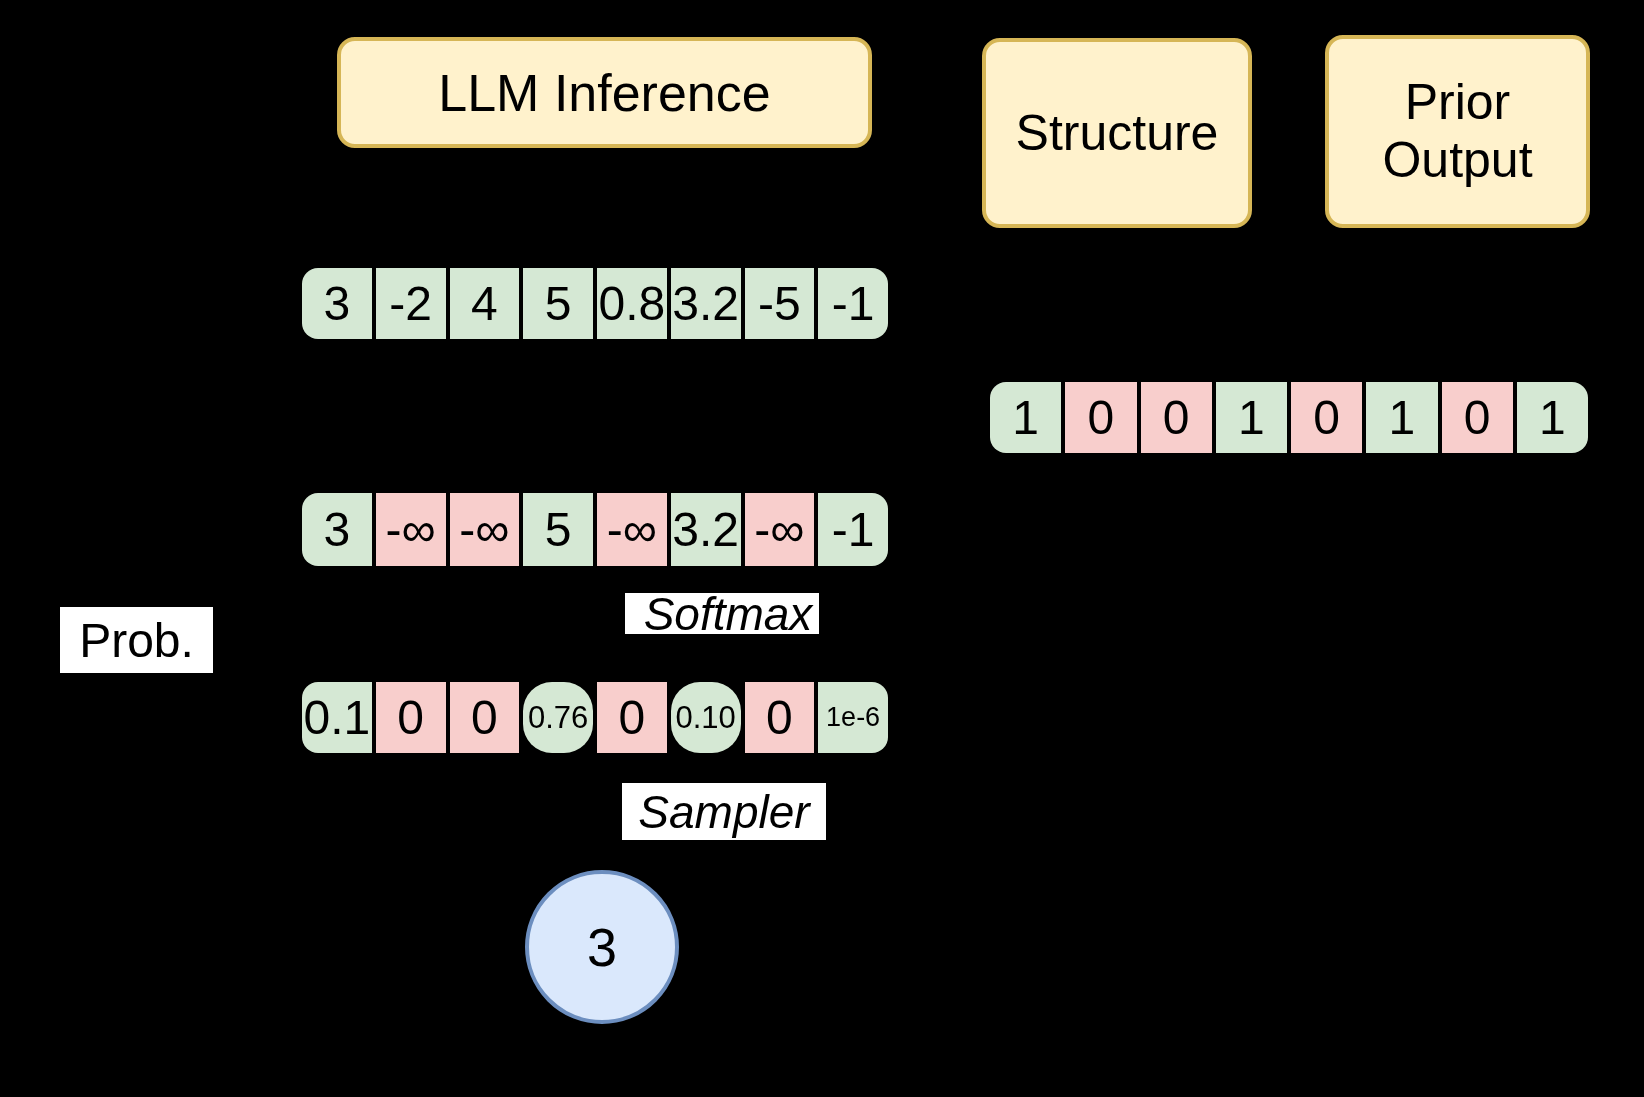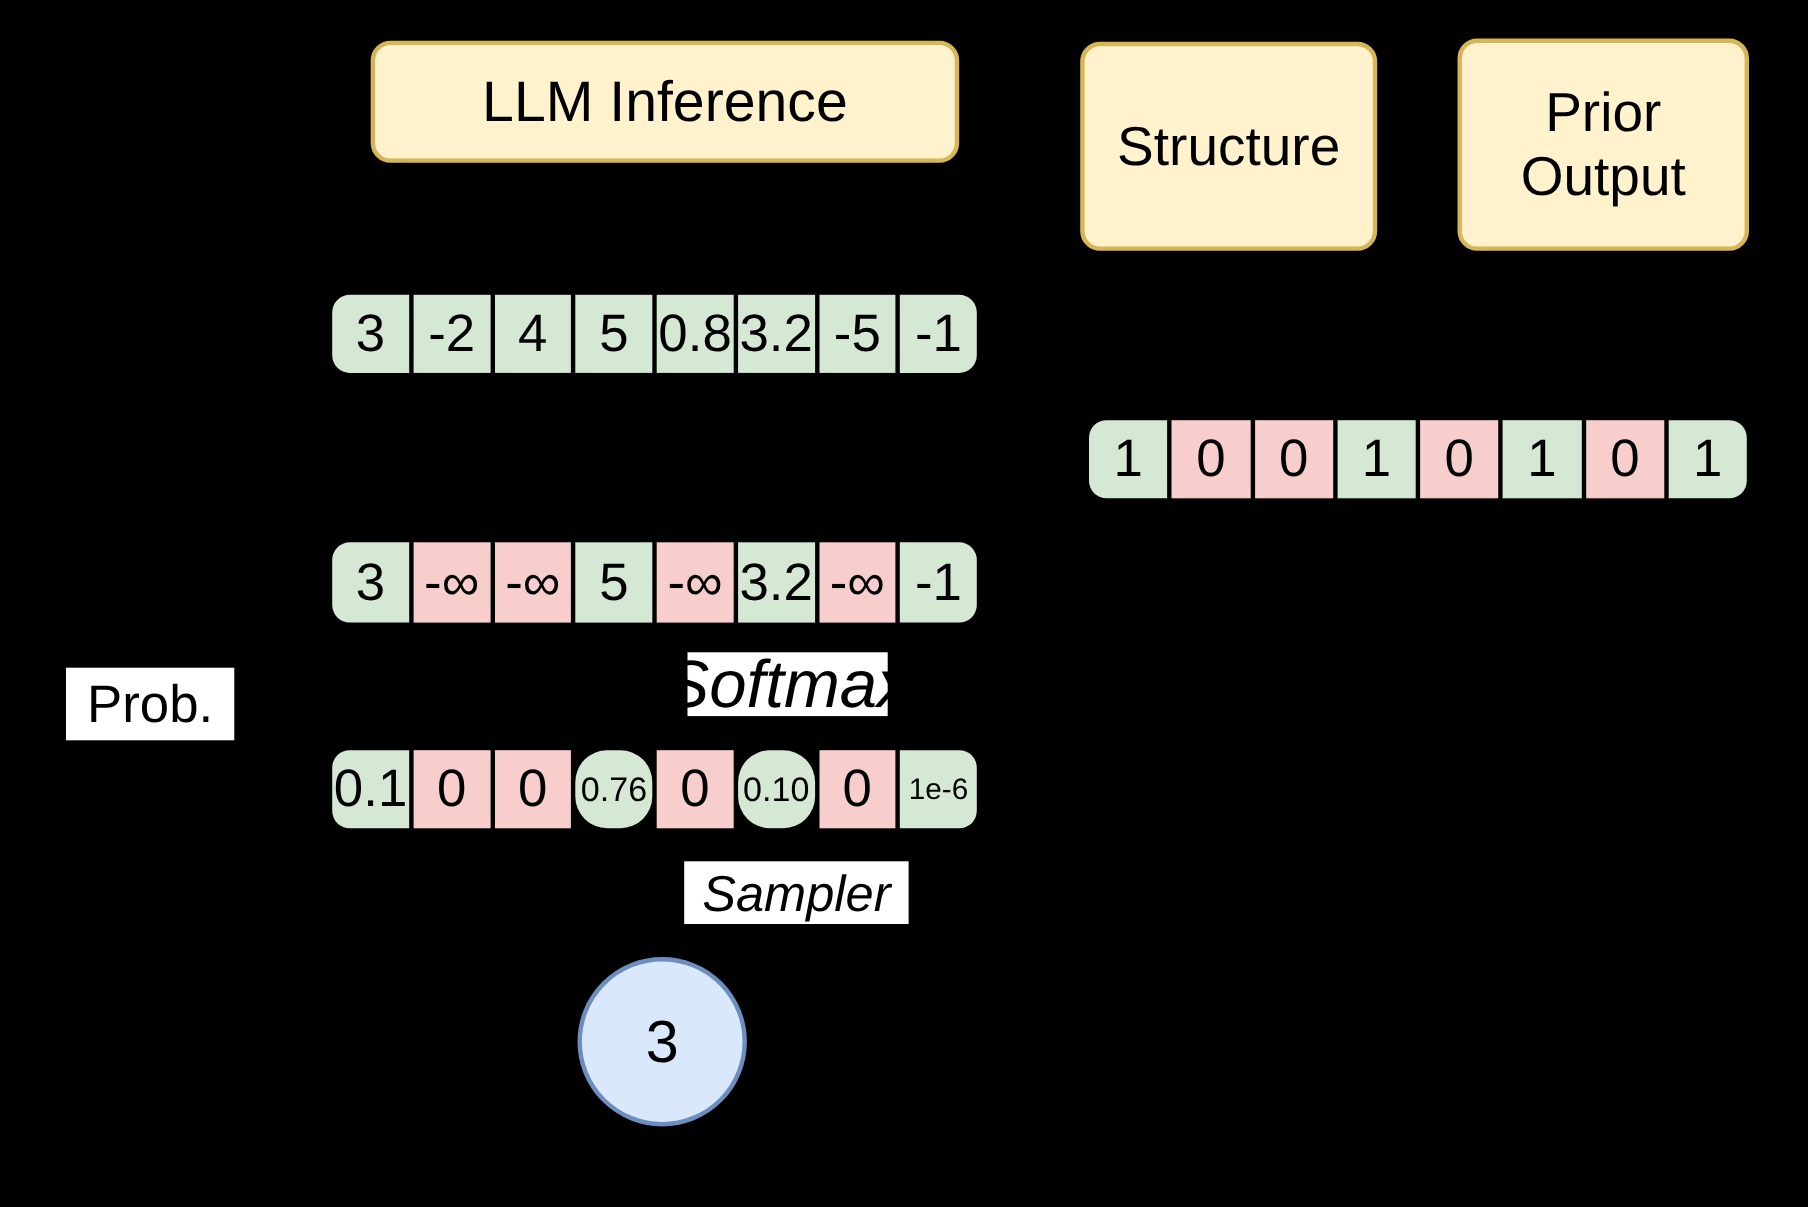--- a/index.html
+++ b/index.html
@@ -61,22 +61,22 @@
   
   .white-label {
     position: absolute;
     background: var(--label-bg, #ffffff);
     color: var(--text, #000);
     display: flex;
     align-items: center;
     justify-content: center;
     white-space: nowrap;
   }
-  .white-label.softmax { left: 625px; top: 593px; width: 182px; height: 58px;
-                         font-style: italic; font-size: 61px; }
+  .white-label.softmax { left: 625px; top: 593px; width: 182px; height: 41px;
+                         font-style: italic; font-size: 46px; padding-left: 12px; }
   .white-label.sampler { left: 622px; top: 783px; width: 204px; height: 57px;
                          font-style: italic; font-size: 46px; }
   .white-label.prob    { left: 60px;  top: 607px; width: 153px; height: 66px;
                          font-size: 48px; }
   
   .circle {
     position: absolute;
     left: 525px; top: 870px;
     width: 154px; height: 154px;
     box-sizing: border-box;

